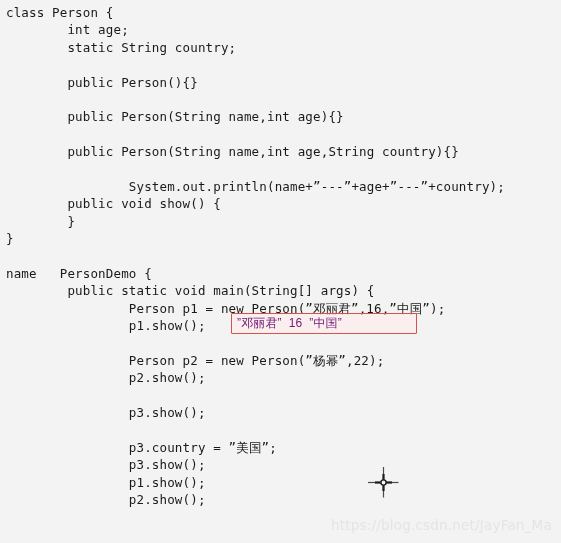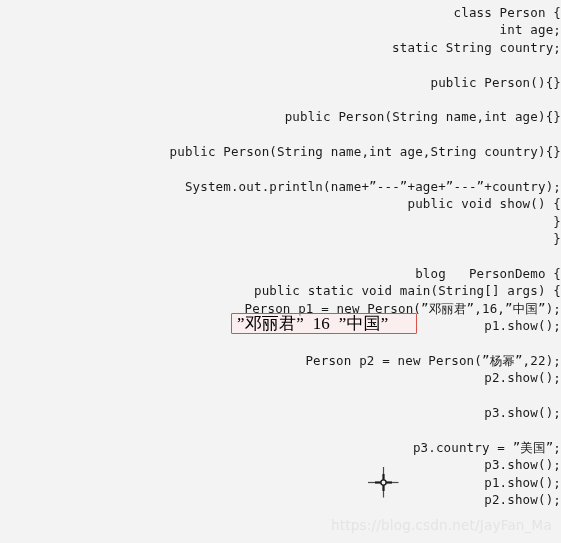--- a/index.html
+++ b/index.html
@@ -44,24 +44,24 @@
     height: 21px;
     border: 1.5px solid #d6534a;
     background: rgba(255, 235, 233, 0.55);
     box-sizing: border-box;
     border-radius: 1px;
   }
   #highlight-text {
     position: absolute;
     left: 237px;
     top: 315px;
-    font-family: Liberation Serif, serif;
-    font-size: 17px;
+    font-family: Liberation Sans, sans-serif;
+    font-size: 12px;
     line-height: 17.4px;
-    color: #000000;
+    color: #701a75;
     white-space: pre;
     letter-spacing: 0.15px;
   }
   #cursor-crosshair {
     position: absolute;
     left: 367px;
     top: 466px;
     width: 33px;
     height: 33px;
     pointer-events: none;
@@ -74,39 +74,39 @@
     font-size: 13.5px;
     color: #e4e4e6;
     letter-spacing: 0.2px;
     white-space: nowrap;
     user-select: none;
   }
 </style>
 </head>
 <body>
 
-<div id="screenshot" style="background: rgb(243, 243, 243); text-align: right;">
+<div id="screenshot" style="background: rgb(243, 243, 243);">
 
   <div id="code-area">
       <div class="code-line">class Person {</div>
       <div class="code-line">        int age;</div>
       <div class="code-line">        static String country;</div>
       <div class="code-line blank">&nbsp;</div>
       <div class="code-line">        public Person(){}</div>
       <div class="code-line blank">&nbsp;</div>
       <div class="code-line">        public Person(String name,int age){}</div>
       <div class="code-line blank">&nbsp;</div>
       <div class="code-line">        public Person(String name,int age,String country){}</div>
       <div class="code-line blank">&nbsp;</div>
       <div class="code-line">                System.out.println(name+”---”+age+”---”+country);</div>
       <div class="code-line">        public void show() {</div>
       <div class="code-line">        }</div>
       <div class="code-line">}</div>
       <div class="code-line blank">&nbsp;</div>
-      <div class="code-line">blog   PersonDemo {</div>
+      <div class="code-line">name   PersonDemo {</div>
       <div class="code-line">        public static void main(String[] args) {</div>
       <div class="code-line">                Person p1 = new Person(”邓丽君”,16,”中国”);</div>
       <div class="code-line">                p1.show();</div>
       <div class="code-line blank">&nbsp;</div>
       <div class="code-line">                Person p2 = new Person(”杨幂”,22);</div>
       <div class="code-line">                p2.show();</div>
       <div class="code-line blank">&nbsp;</div>
       <div class="code-line">                p3.show();</div>
       <div class="code-line blank">&nbsp;</div>
       <div class="code-line">                p3.country = ”美国”;</div>

